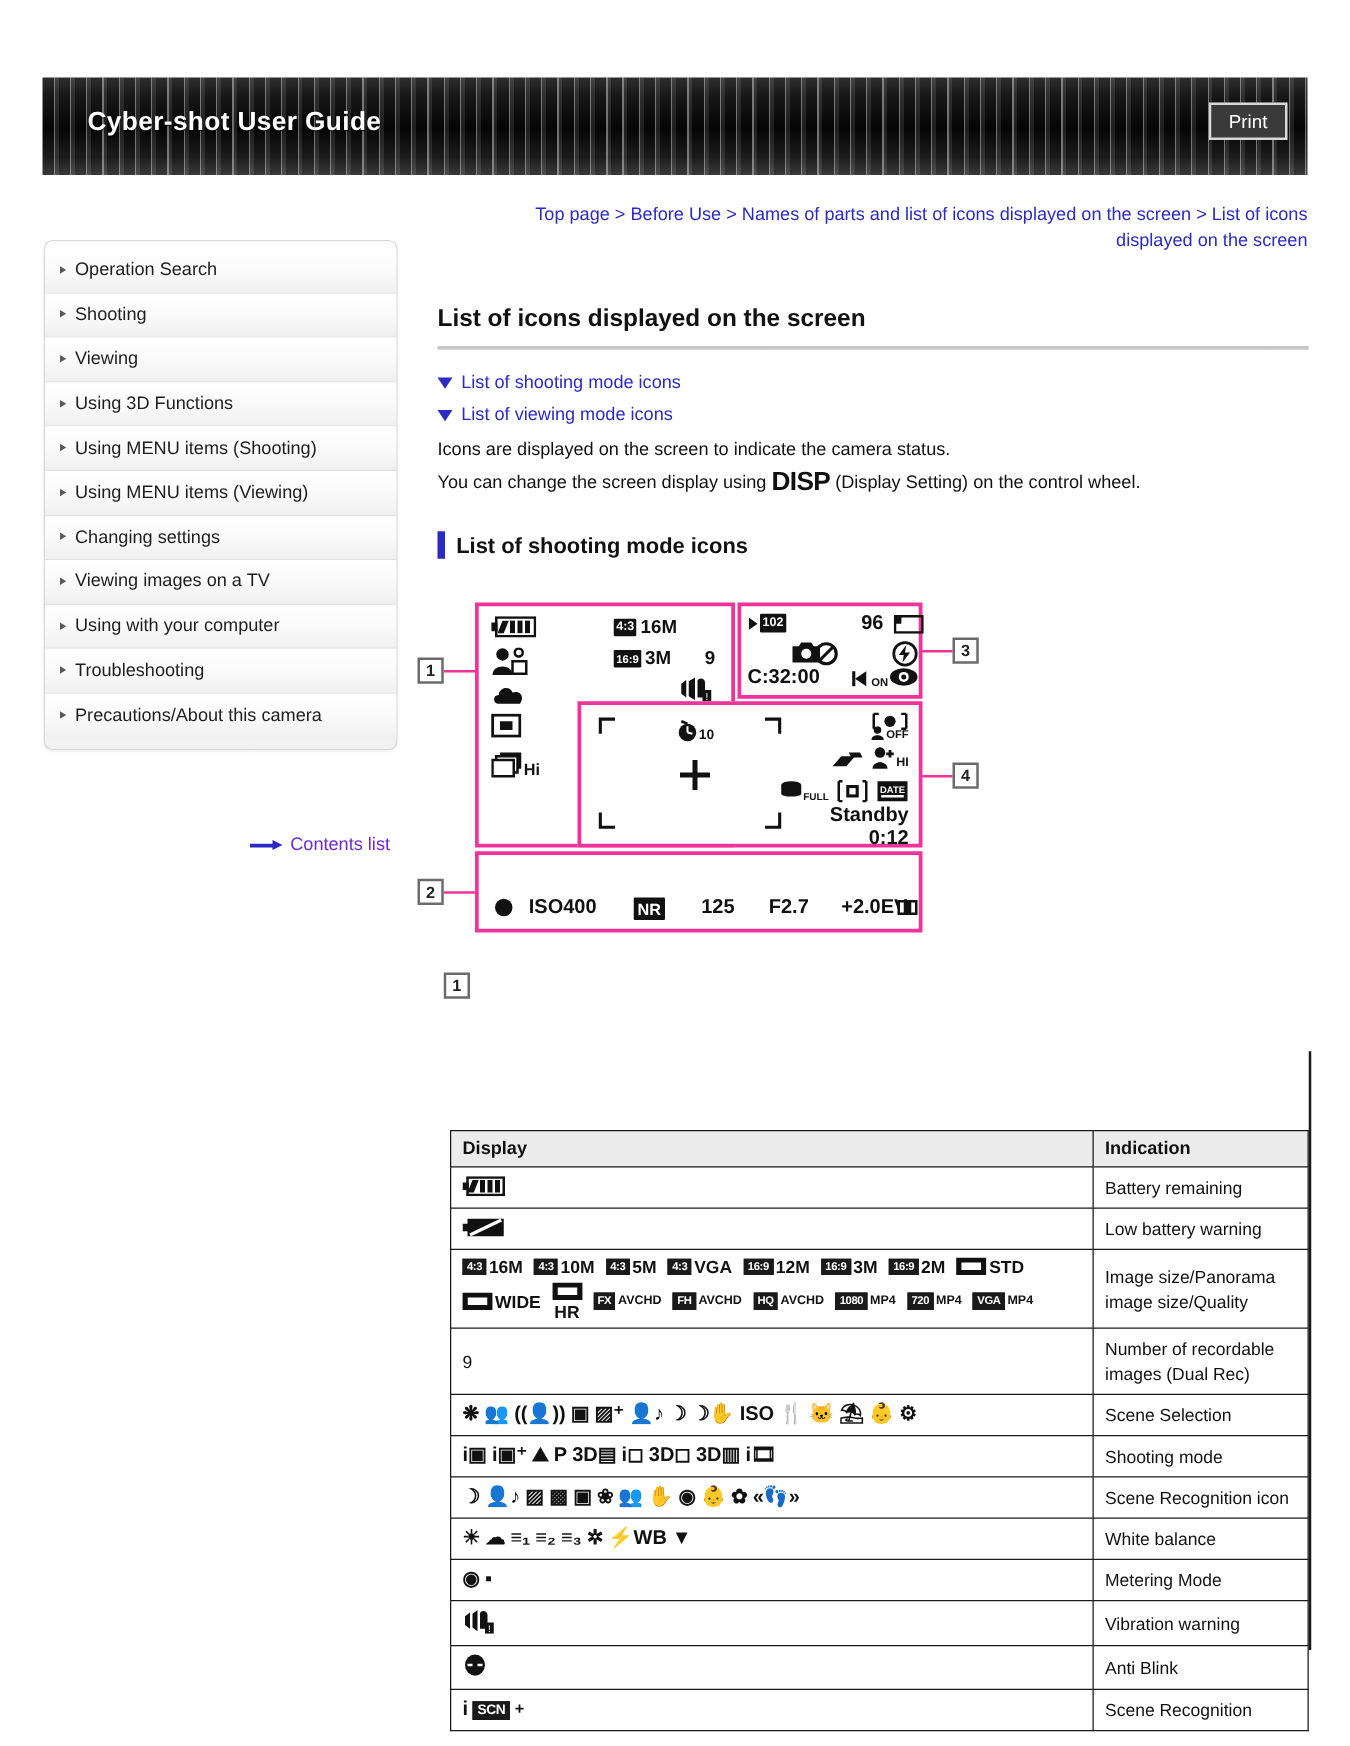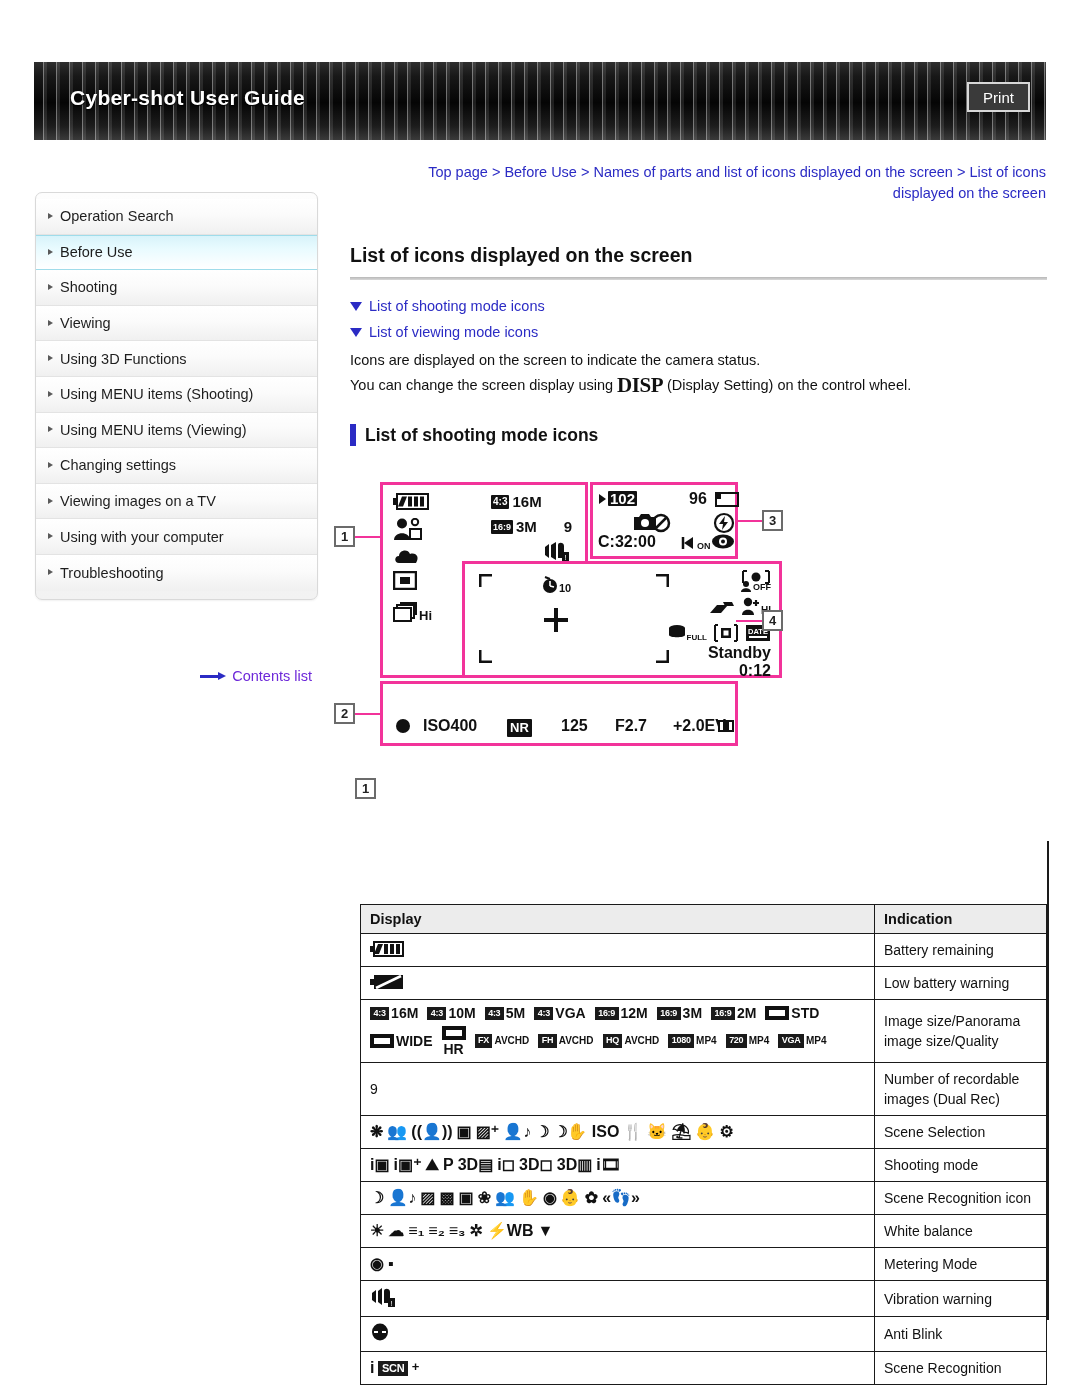--- a/index.html
+++ b/index.html
@@ -93,21 +93,21 @@
 
   
   #main { position: absolute; left: 350px; top: 244px; width: 697px; }
   #page-title { font-size: 19.5px; font-weight: bold; color: #111; }
   #title-rule { margin-top: 10px; height: 3px; background: linear-gradient(180deg,#b8b8b8,#d8d8d8); }
 
   .jumplink { color:#2b2bc4; font-size:14.5px; margin-top: 10px; display:flex; align-items:center; gap:7px; cursor:pointer; }
   .tri-down { width:0;height:0;border-top:9px solid #2b2bc4;border-left:6px solid transparent;border-right:6px solid transparent; }
 
   .body-line { font-size: 14.5px; color:#111; line-height: 25px; }
-  .disp-word { font-weight:bold; font-size:21px; letter-spacing:-0.5px; vertical-align:-2px; font-family:Liberation Serif, serif;}
+  .disp-word { font-weight:bold; font-size:21px; letter-spacing:-0.5px; vertical-align:-2px; font-family:Liberation Sans, sans-serif;}
 
   #section-head { margin-top: 26px; display:flex; align-items:center; gap:9px; }
   #section-bar { width: 6px; height: 22px; background:#2b2bc4; }
   #section-title { font-size: 17.5px; font-weight:bold; color:#111; }
 
   
   #diagram { position: absolute; left: 350px; top: 478px; width: 440px; height: 320px; }
   .cam-box { position:absolute; border: 3px solid #f2339a; background:#fff; }
   .cam-label {
     position:absolute; width:21px; height:21px;
@@ -170,24 +170,20 @@
     <div id="print-btn">Print</div>
   </div>
 
   <div id="breadcrumb">Top page &gt; Before Use &gt; Names of parts and list of icons displayed on the screen &gt; List of icons displayed on the screen</div>
 
   <div id="sidebar">
       <div class="nav-item">
         <span class="tri"></span>
         <span>Operation Search</span>
       </div>
-      <div class="nav-item active">
-        <span class="tri"></span>
-        <span>Before Use</span>
-      </div>
       <div class="nav-item">
         <span class="tri"></span>
         <span>Shooting</span>
       </div>
       <div class="nav-item">
         <span class="tri"></span>
         <span>Viewing</span>
       </div>
       <div class="nav-item">
         <span class="tri"></span>
@@ -209,20 +205,24 @@
         <span class="tri"></span>
         <span>Viewing images on a TV</span>
       </div>
       <div class="nav-item">
         <span class="tri"></span>
         <span>Using with your computer</span>
       </div>
       <div class="nav-item">
         <span class="tri"></span>
         <span>Troubleshooting</span>
+      </div>
+      <div class="nav-item">
+        <span class="tri"></span>
+        <span>Precautions/About this camera</span>
       </div>
     </div>
   <div id="contents-link">
     <span class="arrow-right"></span>
     <span>Contents list</span>
   </div>
 
   <div id="main">
     <div id="page-title">List of icons displayed on the screen</div>
     <div id="title-rule"></div>
@@ -308,21 +308,21 @@
             <text x="22.5" y="19" font-size="8" fill="#fff" text-anchor="middle" font-family="Liberation Sans">!</text>
           </svg>
       </div>
     </div>
 
     <div class="cam-box" style="left:240px; top:4px; width:148px; height:77px;">
       <div style="position:absolute;left:6px;top:6px;display:flex;align-items:center;gap:1px;">
         <svg width="8" height="12" viewBox="0 0 8 12">
             <polygon points="0,1 7,6 0,11" fill="#111"></polygon>
           </svg>
-        <span class="inv" style="font-size:15px;height:15px;">102</span>
+        <span class="inv" style="font-size:10px;height:15px;">102</span>
       </div>
       <div style="position:absolute;left:96px;top:5px;" class="icon-blk">96</div>
       <div style="position:absolute;left:122px;top:7px;">
         <svg width="24" height="15" viewBox="0 0 24 15">
             <path d="M1 1 H23 V14 H1 Z M1 1 L1 6 L5 6 L5 1" fill="none" stroke="#111" stroke-width="2"></path>
             <rect x="1" y="1" width="5" height="5" fill="#111"></rect>
           </svg>
       </div>
       <div style="position:absolute;left:38px;top:26px;">
         <svg width="40" height="22" viewBox="0 0 40 22">
@@ -348,21 +348,21 @@
       </div>
       <div style="position:absolute;left:118px;top:48px;">
         <svg width="24" height="17" viewBox="0 0 24 17">
             <ellipse cx="12" cy="8.5" rx="11" ry="7" fill="#111"></ellipse>
             <circle cx="12" cy="8.5" r="4" fill="#fff"></circle>
             <circle cx="12" cy="8.5" r="2" fill="#111"></circle>
           </svg>
       </div>
     </div>
 
-    <div class="cam-box" style="left:112px; top:83px; width:320px; height:117px;">
+    <div class="cam-box" style="left:112px; top:83px; width:276px; height:117px;">
 
       <svg style="position:absolute;left:14px;top:10px;" width="14" height="14" viewBox="0 0 14 14">
           <path d="M1 13 L1 1 L13 1" fill="none" stroke="#111" stroke-width="3"></path>
         </svg>
       <svg style="position:absolute;right:110px;top:10px;" width="14" height="14" viewBox="0 0 14 14">
           <path d="M1 1 L13 1 L13 13" fill="none" stroke="#111" stroke-width="3"></path>
         </svg>
       <svg style="position:absolute;left:14px;bottom:12px;" width="14" height="14" viewBox="0 0 14 14">
           <path d="M1 1 L1 13 L13 13" fill="none" stroke="#111" stroke-width="3"></path>
         </svg>

